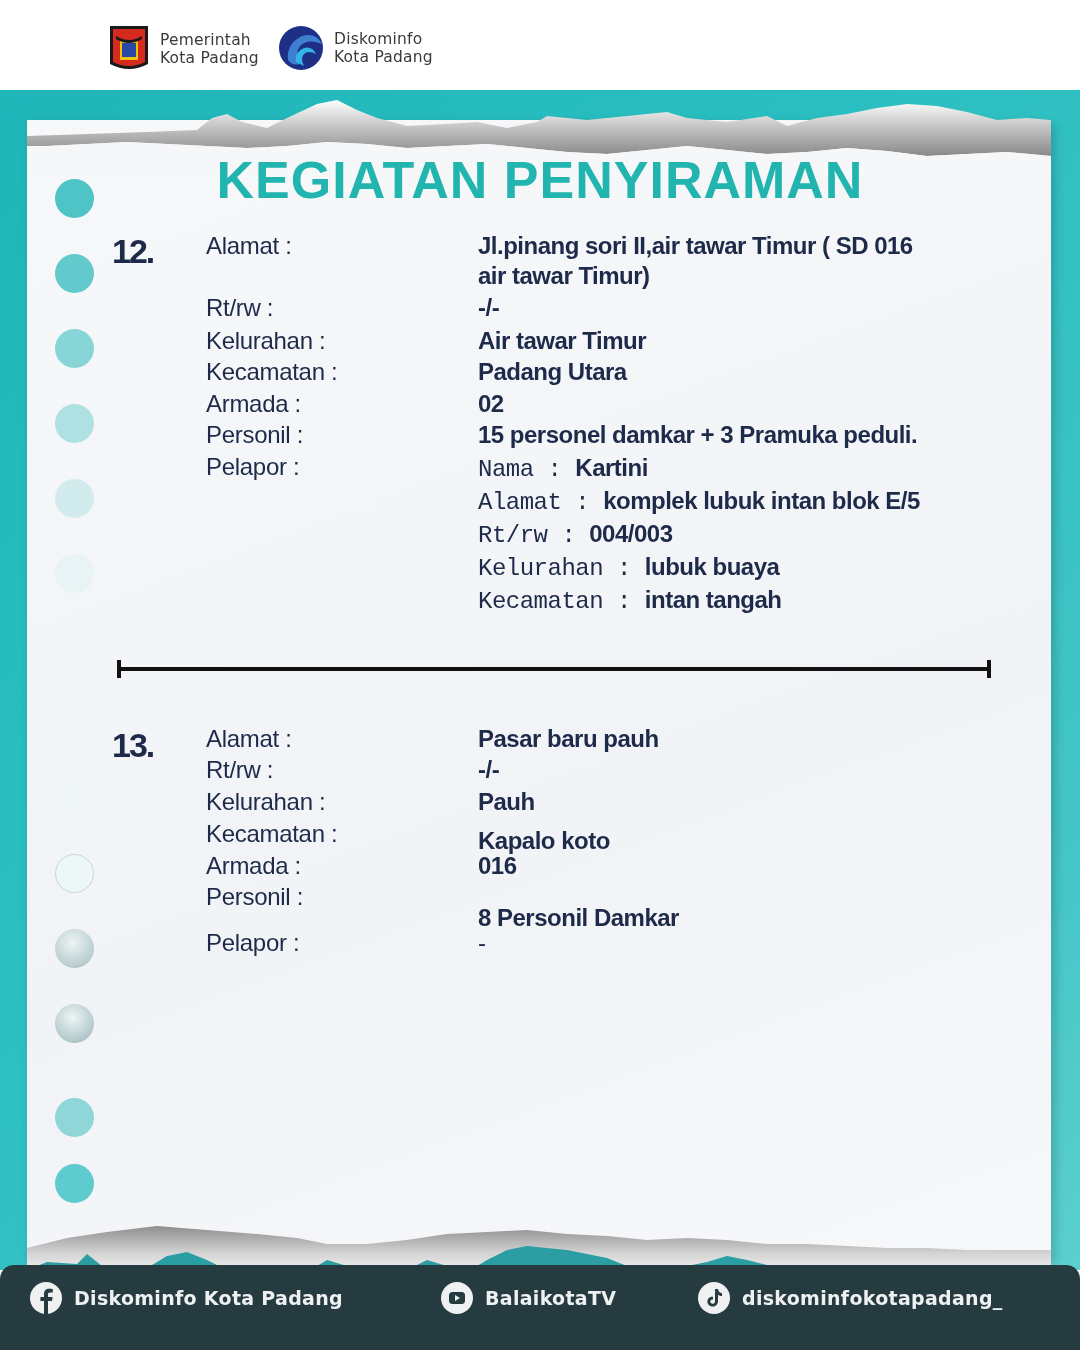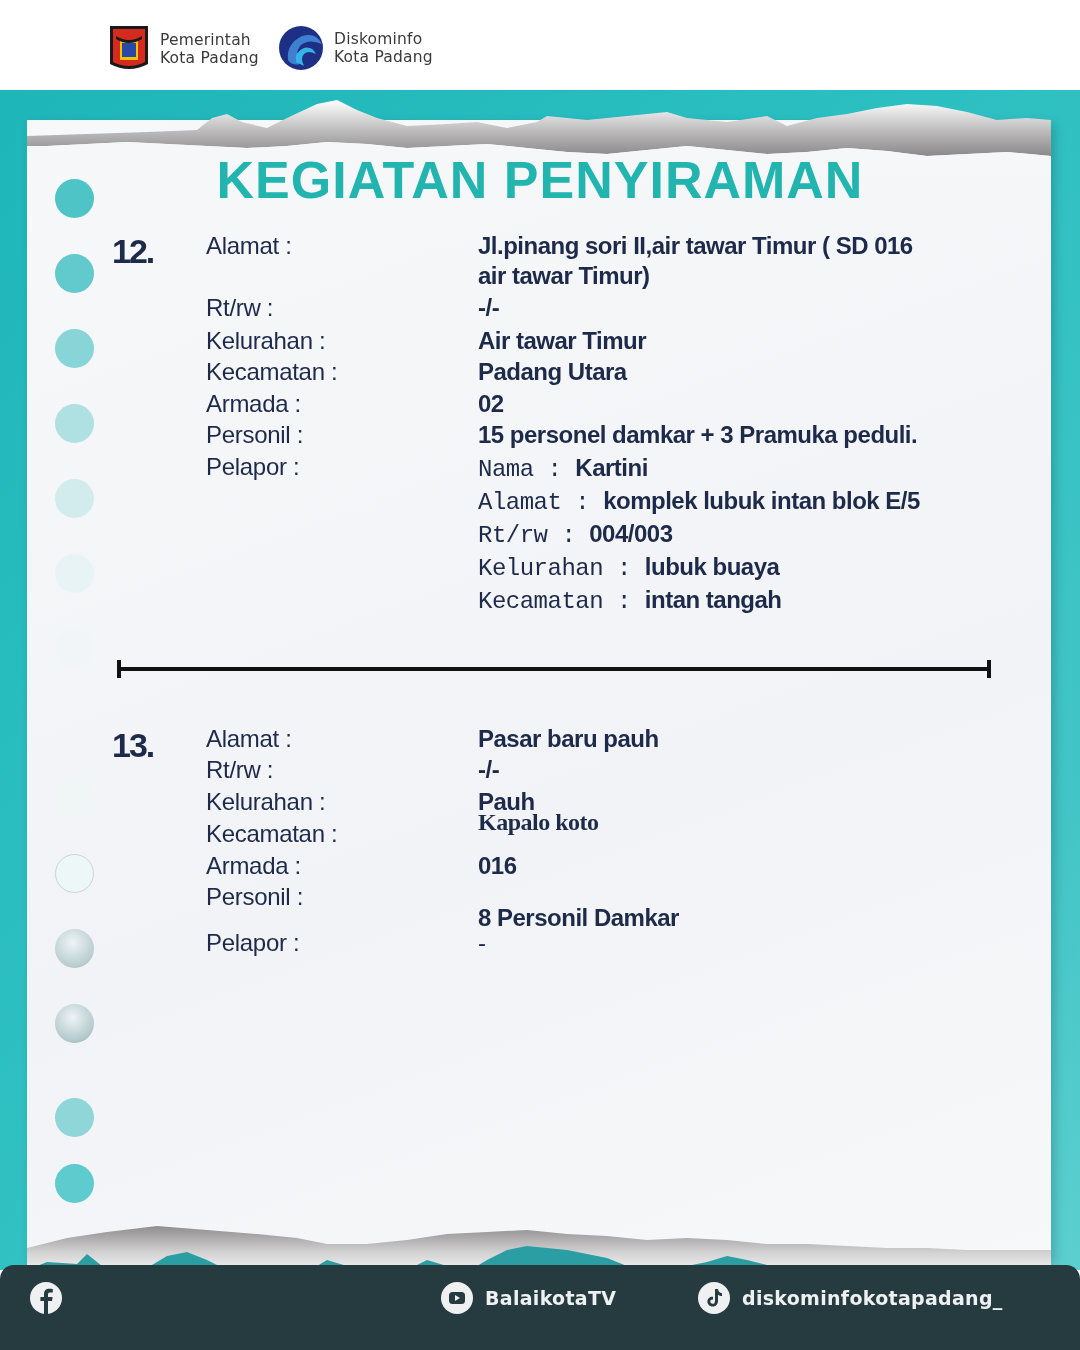--- a/index.html
+++ b/index.html
@@ -210,21 +210,21 @@
 <div>
   <div class="entry-num" style="top:726px;">13.</div>
 
   <div class="label" style="top:725px;">Alamat :</div>
   <div class="value" style="top:725px;">Pasar baru pauh</div>
 
   <div class="label" style="top:756px;">Rt/rw :</div>
   <div class="value" style="top:756px;">-/-</div>
 
   <div class="label" style="top:788px;">Kelurahan :</div>
-  <div class="value" style="top:809px;font-family:Liberation Serif, serif;">Kapalo koto</div>
+  <div class="value" style="top:827px;">Kapalo koto</div>
 
   <div class="label" style="top:820px;">Kecamatan :</div>
   <div class="value" style="top:788px;">Pauh</div>
 
   <div class="label" style="top:852px;">Armada :</div>
   <div class="value" style="top:852px;">016</div>
 
   <div class="label" style="top:883px;">Personil :</div>
   <div class="value" style="top:904px;">8 Personil Damkar</div>
 
@@ -233,20 +233,21 @@
 </div>
 
 <div class="footer"></div>
 
 <div class="social" style="left:30px;">
   <div class="social-icon">
     <svg width="32" height="32" viewBox="0 0 32 32">
         <path d="M18 32 V19 H22 L22.6 15 H18 V12.5 C18 11.3 18.5 10.5 20 10.5 H22.8 V7 C22 6.9 20.6 6.7 19.2 6.7 C16 6.7 14 8.6 14 12 V15 H10.4 V19 H14 V32 Z" fill="#263b3f"></path>
       </svg>
   </div>
+  <span class="social-text">Diskominfo Kota Padang</span>
 </div>
 
 <div class="social" style="left:441px;">
   <div class="social-icon">
     <svg width="32" height="32" viewBox="0 0 32 32">
         <rect x="8" y="10" width="16" height="12" rx="3.5" fill="#263b3f"></rect>
         <path d="M14 13 L19 16 L14 19 Z" fill="#eef0f1"></path>
       </svg>
   </div>
   <span class="social-text">BalaikotaTV</span>

